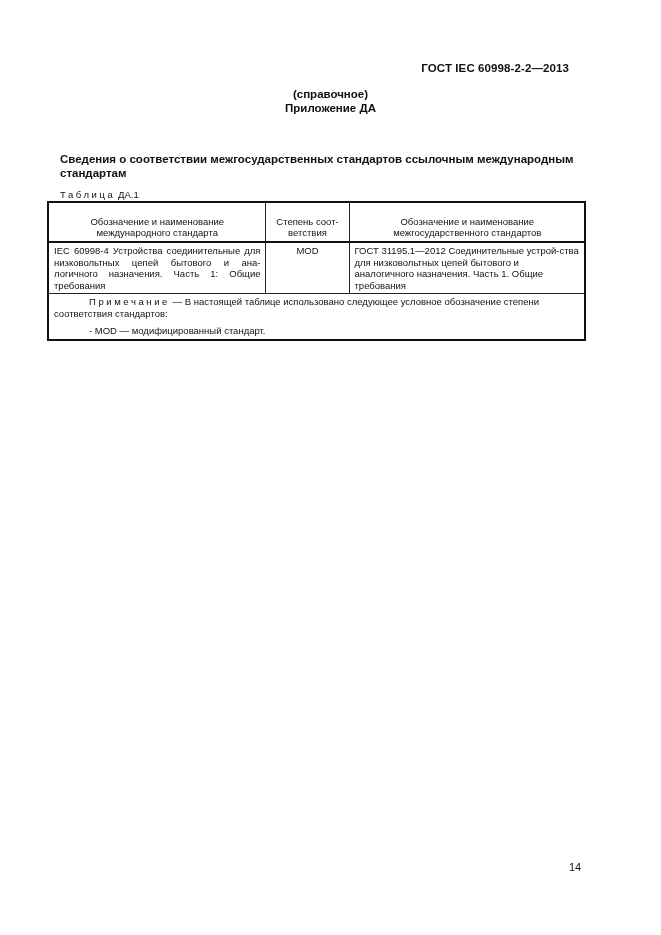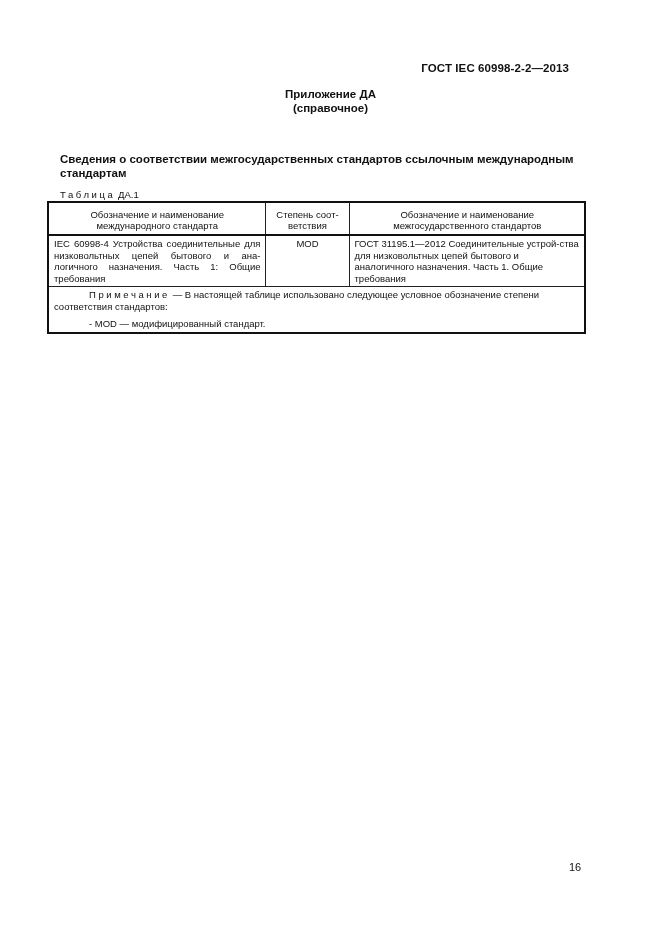--- a/index.html
+++ b/index.html
@@ -65,21 +65,21 @@
     table.ref-table td, table.ref-table th {
       border: 1px solid #222;
       vertical-align: top;
       padding: 2px 4px 2px 5px;
       font-weight: normal;
     }
     table.ref-table thead th {
       text-align: center;
       vertical-align: middle;
       height: 24px;
-      padding-top: 5px;
+      padding-top: 12px;
       padding-bottom: 2px;
       border-bottom: 2px solid #111;
     }
     table.ref-table {
       border: 2px solid #111;
     }
     td.col-intl {
       text-align: justify;
       text-align-last: left;
       height: 45px;
@@ -107,22 +107,22 @@
       left: 569px;
       font-size: 11px;
     }
   </style>
 </head>
 <body>
 
 <div class="doc-code">ГОСТ IEC 60998-2-2—2013</div>
 
 <div class="annex-title">
+  <div>(справочное)</div>
   <div>Приложение ДА</div>
-  <div>(справочное)</div>
 </div>
 
 <div class="section-title">Сведения о соответствии межгосударственных стандартов ссылочным международным стандартам</div>
 
 <div class="table-caption">
   <span class="spaced">Таблица</span>
   <span>ДА.1</span>
 </div>
 
 <table class="ref-table">
@@ -146,13 +146,13 @@
     </tr>
     <tr>
       <td class="note-cell" colspan="3">
         <div class="note-line1"><span class="note-label">Примечание</span><span> — В настоящей таблице использовано следующее условное обозначение степени соответствия стандартов:</span></div>
         <div class="note-item">- MOD — модифицированный стандарт.</div>
       </td>
     </tr>
   </tbody>
 </table>
 
-<div class="page-number">16</div>
+<div class="page-number">14</div>
 
 </body></html>

